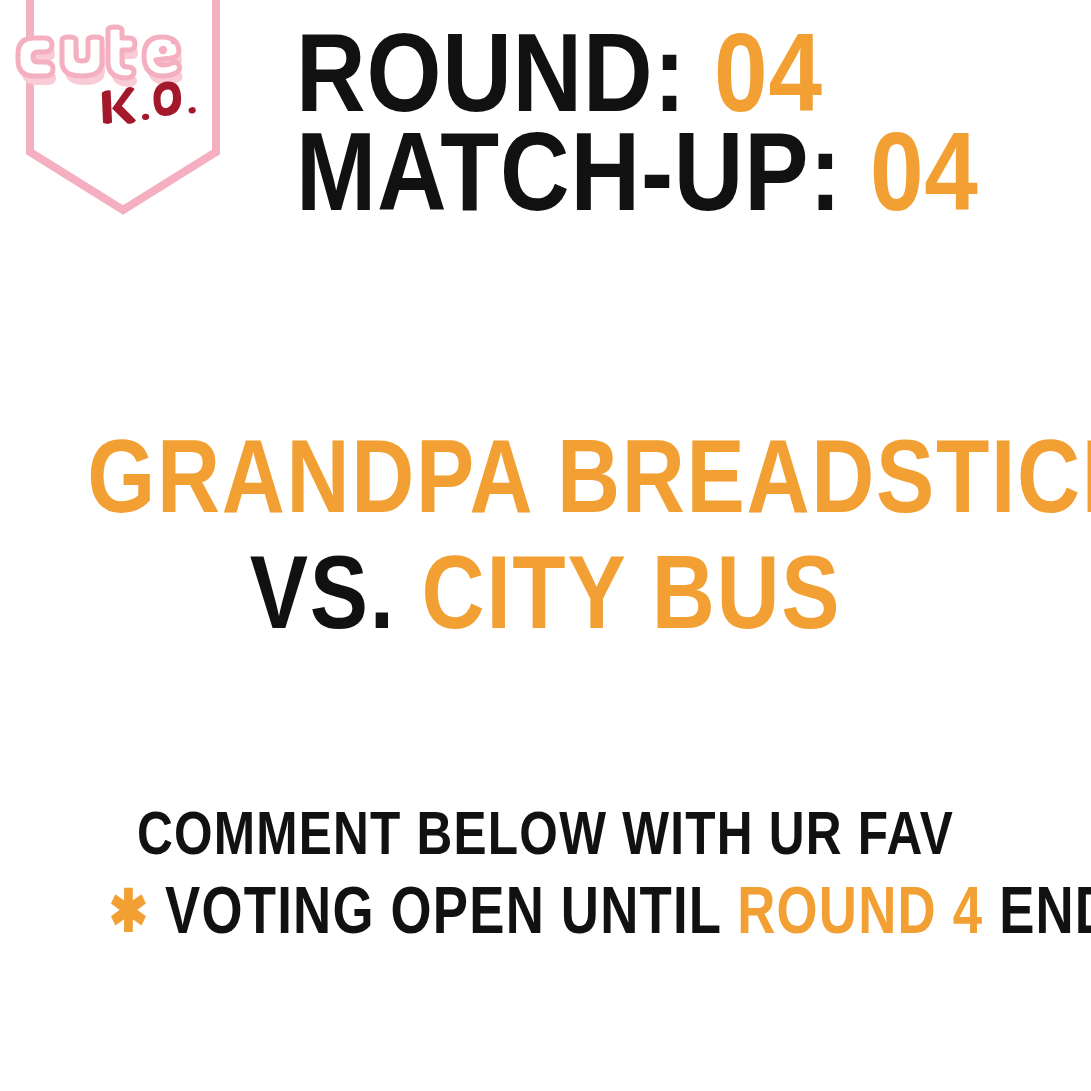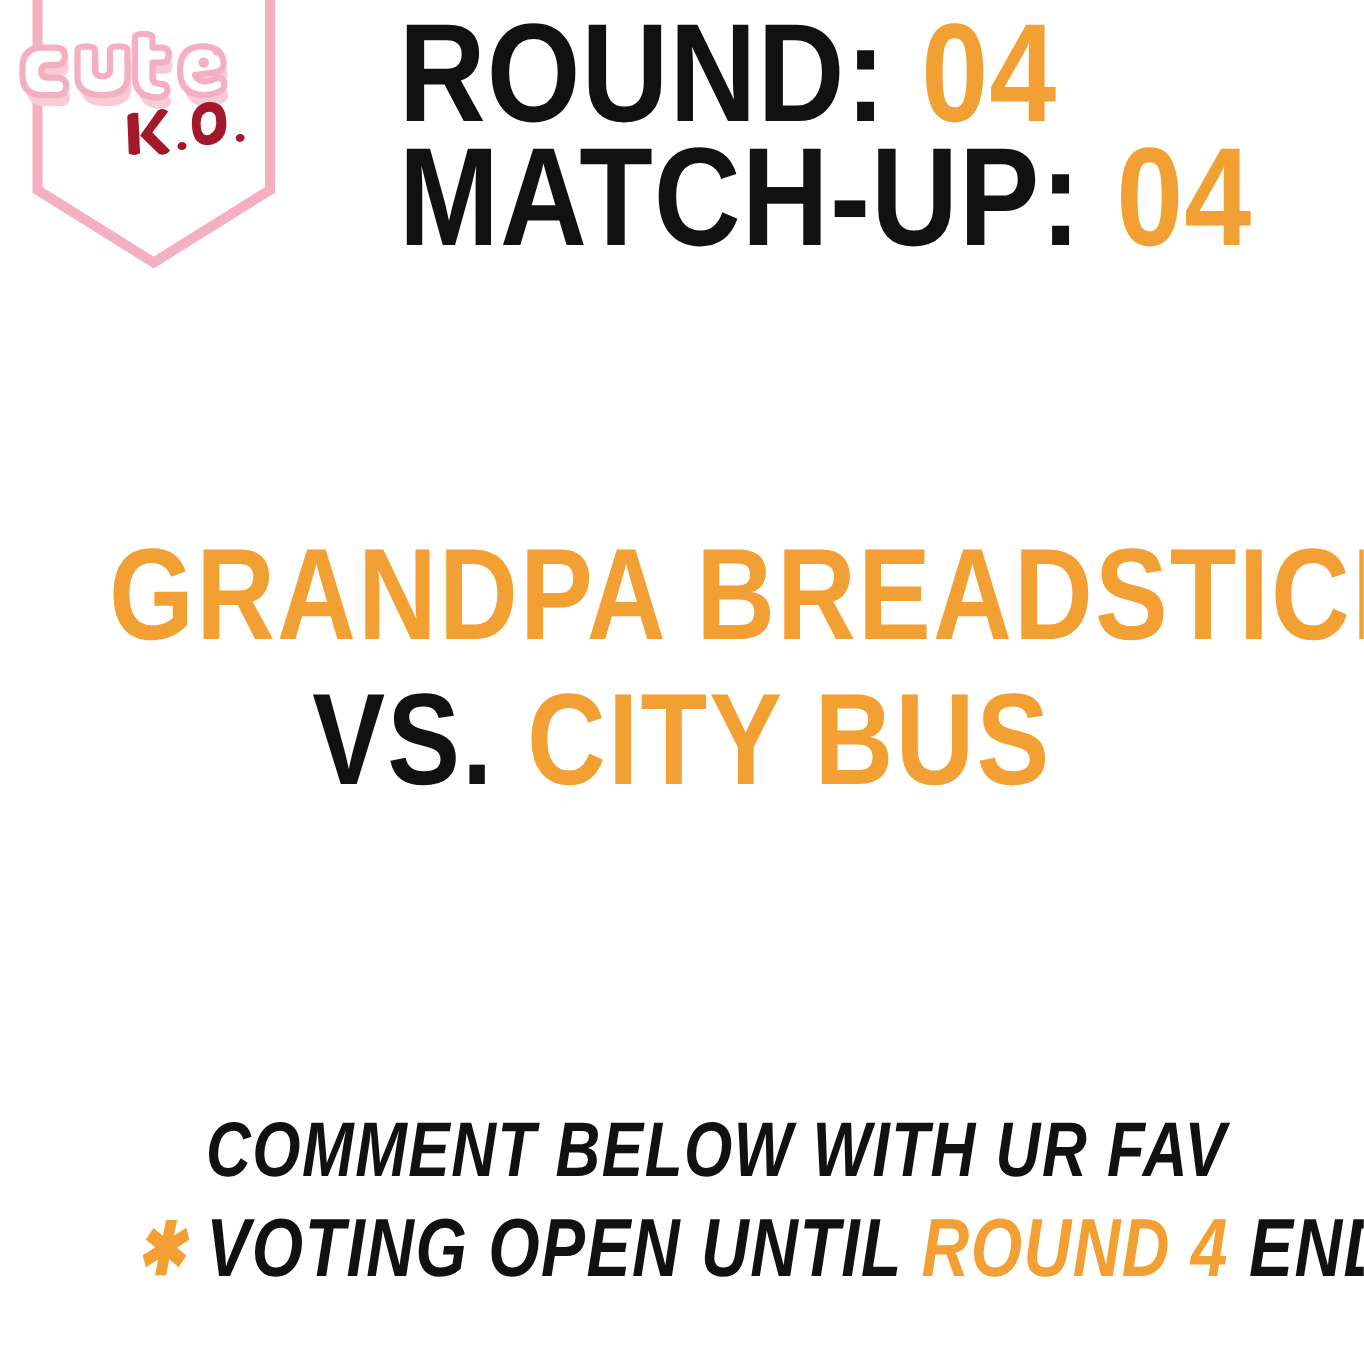--- a/index.html
+++ b/index.html
@@ -53,23 +53,22 @@
     width: 110px;
     height: 58px;
     pointer-events: none;
   }
   .logo-ko svg { display: block; width: 100%; height: 100%; overflow: visible; }
 
   
   .header {
     position: absolute;
     left: 296px;
-    top: 10px;
+    top: 24px;
     width: 720px;
-    margin-left: 23px;
   }
   .header-line {
     display: block;
     font-family: "Liberation Sans Narrow", "Liberation Sans", sans-serif;
     font-weight: 700;
     font-size: 112px;
     line-height: 0.88;
     letter-spacing: 1px;
     color: #111111;
     white-space: nowrap;
@@ -104,23 +103,22 @@
   }
   .matchup-line .vs {
     color: #111111;
   }
 
   
   .cta {
     position: absolute;
     left: 0;
     right: 0;
-    top: 888px;
-    text-align: right;
-    font-style: italic;
+    top: 800px;
+    text-align: center;
   }
   .cta-line {
     display: block;
     font-family: "Liberation Sans Narrow", "Liberation Sans", sans-serif;
     font-weight: 700;
     font-size: 62px;
     line-height: 1.06;
     letter-spacing: 1.5px;
     color: #111111;
     white-space: nowrap;

